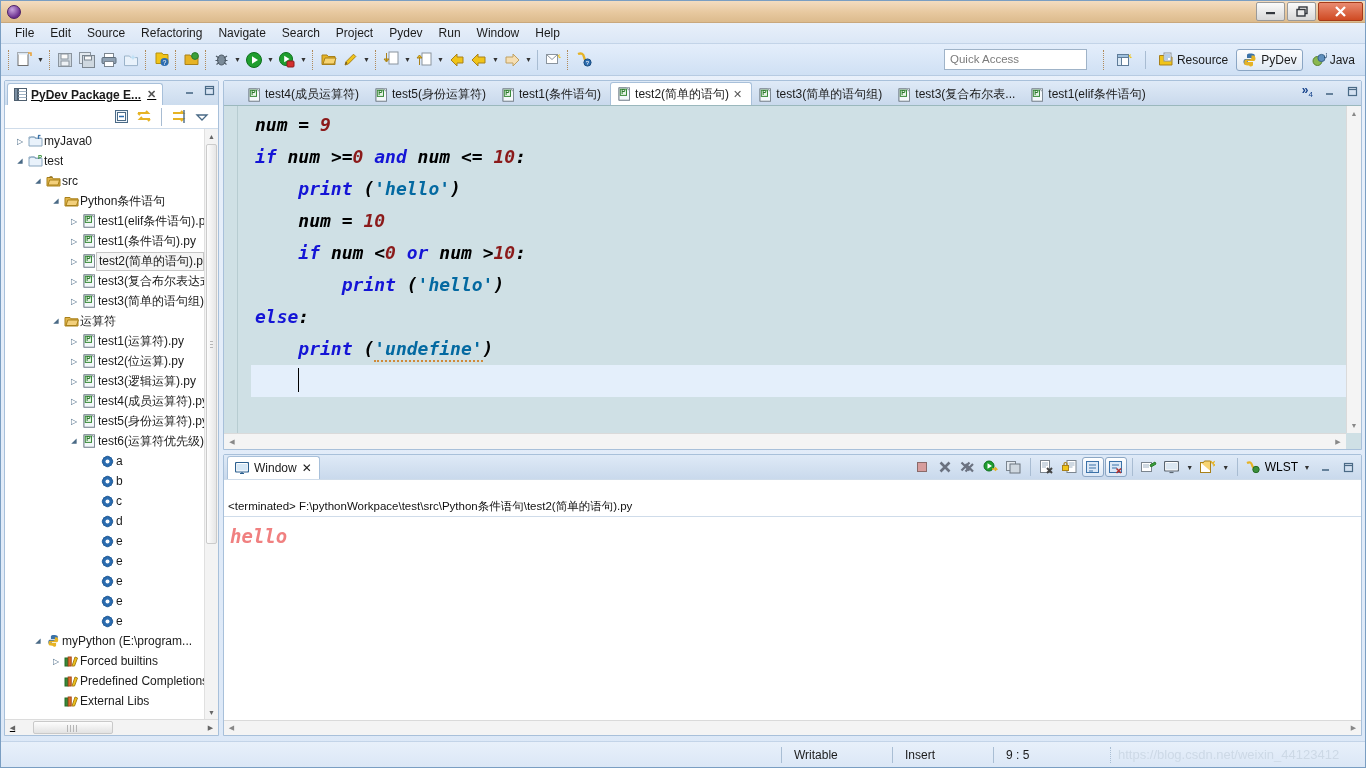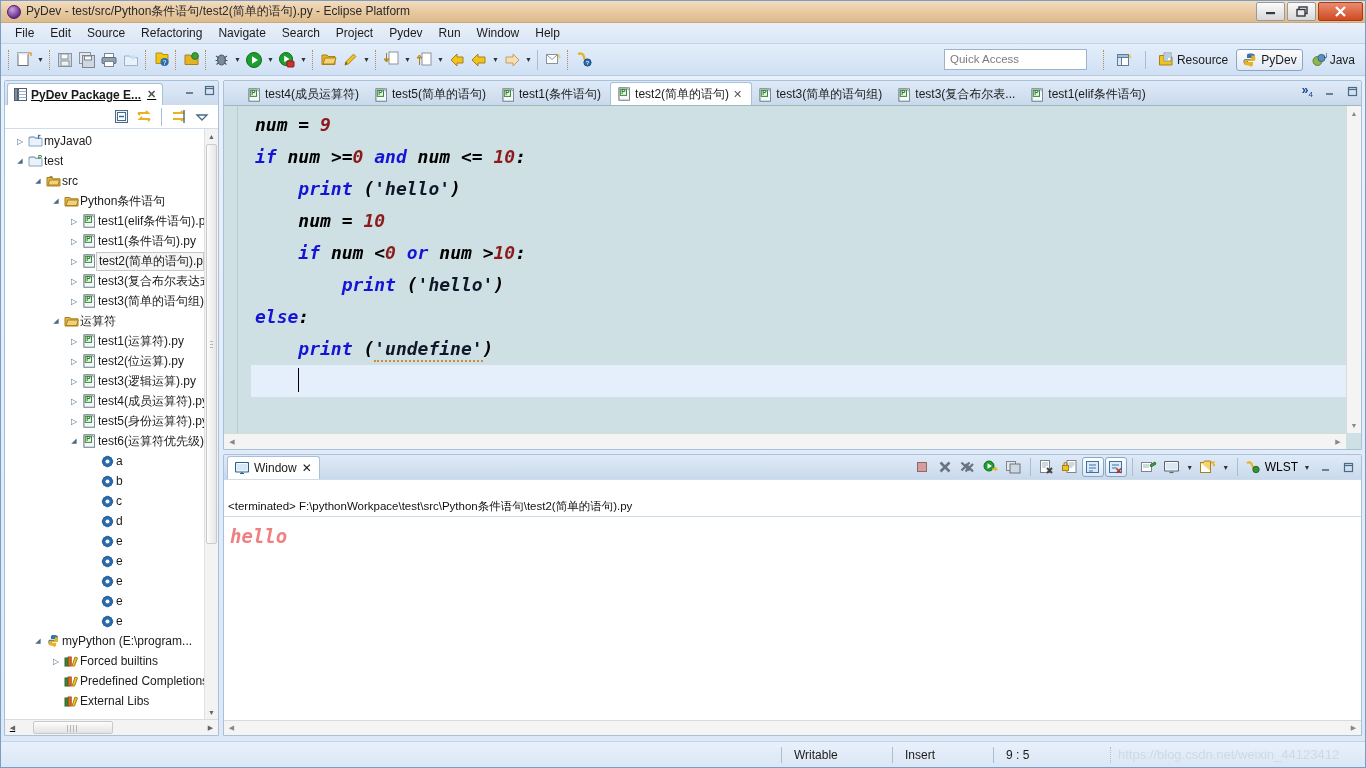--- a/index.html
+++ b/index.html
@@ -274,21 +274,21 @@
     padding-top: 3px;
     font-family: "DejaVu Sans Mono", monospace;
     font-size: 18px; font-style: italic; font-weight: bold;
     line-height: 32px;
     white-space: pre;
   }
   .codeline { height: 32px; padding-left: 4px; }
   .codeline.current { background: #e4effb; }
   .k { color: #1414d6; }
   .n { color: #8b1a1a; }
-  .s { color: #0f172a; }
+  .s { color: #0369a1; }
   .p { color: #000; }
   .id { color: #000; }
   .squig {
     border-bottom: 2px dotted #cf8a3a;
     padding-bottom: 1px;
   }
   .caret {
     display: inline-block; width: 1px; height: 24px;
     background: #000; vertical-align: -5px;
   }
@@ -384,21 +384,20 @@
   
   svg { display: block; }
 </style>
 </head>
 <body>
 
 <div id="app">
 
   <div class="titlebar">
     <div class="appicon"></div>
-    <div class="title">PyDev - test/src/Python条件语句/test2(简单的语句).py - Eclipse Platform</div>
     <div class="wincontrols">
       <div class="wb">
         <svg width="11" height="9" viewBox="0 0 11 9">
             <rect x="1" y="5" width="9" height="2.2" fill="#33373d"></rect>
           </svg>
       </div>
       <div class="wb">
         <svg width="12" height="11" viewBox="0 0 12 11">
           <rect x="3" y="1" width="8" height="6.5" fill="none" stroke="#33373d" stroke-width="1.4"></rect>
           <rect x="1" y="3.5" width="8" height="6.5" fill="#eaeaea" stroke="#33373d" stroke-width="1.4"></rect>
@@ -1068,21 +1067,21 @@
             </div>
             <div class="etab">
               <span class="pyico">
                 <svg width="13" height="14" viewBox="0 0 13 14">
                   <rect x="1" y="0.8" width="10.5" height="12.4" fill="#fff" stroke="#7f8a95"></rect>
                   <path d="M1 0.8 h7.5 l3 3 v9.4H1z" fill="#f4f8fb" stroke="#7f8a95"></path>
                   <rect x="2.3" y="2.2" width="6.2" height="6.2" fill="#e6f3e6" stroke="#3a8a3a"></rect>
                   <text x="5.4" y="7.4" font-size="6.4" fill="#2a7a2a" text-anchor="middle" font-weight="bold">P</text>
                 </svg>
               </span>
-              <span>test5(简单的语句)</span>
+              <span>test5(身份运算符)</span>
             </div>
             <div class="etab">
               <span class="pyico">
                 <svg width="13" height="14" viewBox="0 0 13 14">
                   <rect x="1" y="0.8" width="10.5" height="12.4" fill="#fff" stroke="#7f8a95"></rect>
                   <path d="M1 0.8 h7.5 l3 3 v9.4H1z" fill="#f4f8fb" stroke="#7f8a95"></path>
                   <rect x="2.3" y="2.2" width="6.2" height="6.2" fill="#e6f3e6" stroke="#3a8a3a"></rect>
                   <text x="5.4" y="7.4" font-size="6.4" fill="#2a7a2a" text-anchor="middle" font-weight="bold">P</text>
                 </svg>
               </span>

